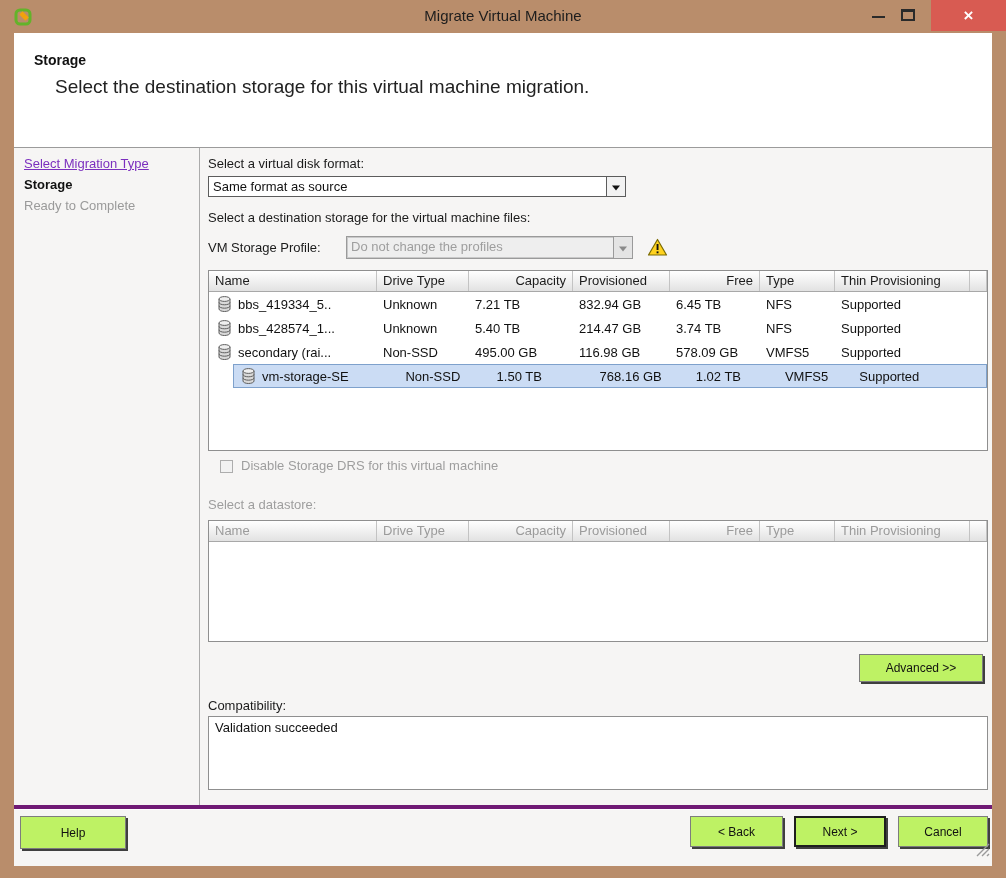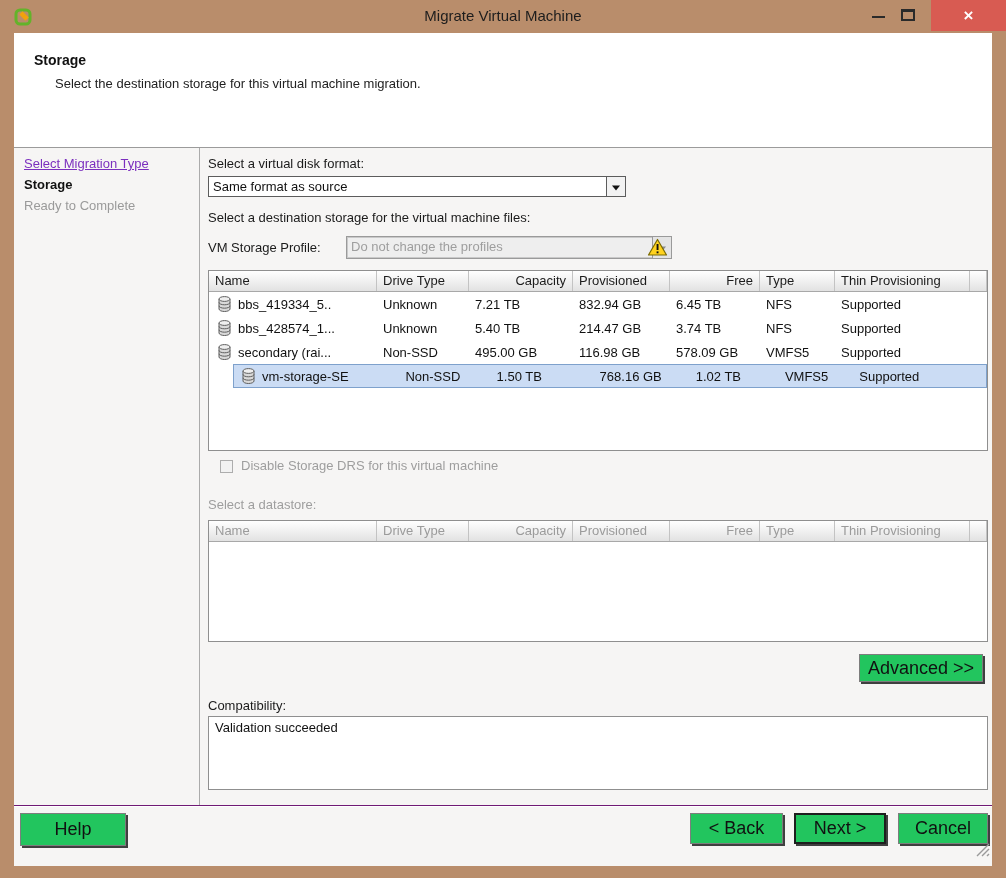--- a/index.html
+++ b/index.html
@@ -28,21 +28,21 @@
     background:#d85b52; color:#fff; font-size:17px; font-weight:bold;
     display:flex; align-items:center; justify-content:center;
   }
   
   .inner {
     position:absolute; left:14px; top:33px; width:978px; height:833px;
     background:#f6f5f4;
   }
   .hdr { position:absolute; left:0; top:0; width:100%; height:114px; background:#ffffff; }
   .hdr-title { position:absolute; left:20px; top:19px; font-size:14px; font-weight:bold; color:#111; }
-  .hdr-sub { position:absolute; left:41px; top:43px; font-size:13px; color:#222; }
+  .hdr-sub { position:absolute; left:41px; top:43px; font-size:19px; color:#222; }
   .bodyarea { position:absolute; left:0; top:114px; width:100%; height:658px; border-top:1px solid #9b9b9b; }
   
   .sidebar { position:absolute; left:0; top:0; width:186px; height:100%; border-right:1px solid #ababab; background:#f6f5f4; }
   .nav-link { position:absolute; left:10px; top:8px; font-size:13px; color:#7b2fbe; text-decoration:underline; cursor:pointer; white-space:nowrap; }
   .nav-active { position:absolute; left:10px; top:29px; font-size:13px; font-weight:bold; color:#111; white-space:nowrap; }
   .nav-future { position:absolute; left:10px; top:50px; font-size:13px; color:#9a9a9a; white-space:nowrap; }
   
   .content { position:absolute; left:187px; top:0; right:0; bottom:0;padding-left:34px; }
   .lbl { position:absolute; font-size:13px; color:#1b1b1b; white-space:nowrap; }
   .lbl-gray { color:#9e9e9e; }
@@ -68,30 +68,30 @@
   .t-cell.right { text-align:left; }
   .name-cell { display:flex; align-items:center; gap:7px; }
   .t-row.selected { background:#cbdcf4; outline:1px solid #7ea1cc; outline-offset:-1px;margin-left:24px; }
   .ds-icon { flex:0 0 auto; display:inline-flex; margin-left:3px; }
   
   .checkbox { position:absolute; width:13px; height:13px; background:#f2f2f2; border:1px solid #adadad; }
   
   .warn { position:absolute; width:21px; height:19px; }
   
   .pushbtn {
-    position:absolute; background:#22c55e; border:1px solid #7d7d7d;
-    box-shadow:2px 2px 0 0 #3f3f3f; font-size:18px; color:#111;
+    position:absolute; background:#bef264; border:1px solid #7d7d7d;
+    box-shadow:2px 2px 0 0 #3f3f3f; font-size:12px; color:#111;
     display:flex; align-items:center; justify-content:center; cursor:pointer;
     font-family:"Liberation Sans", sans-serif;
   }
   .pushbtn.default { border:2px solid #1e1e1e; }
   
   .compat { position:absolute; background:#fff; border:1px solid #8f8f8f; padding:3px 6px; font-size:13px; color:#111; }
   
-  .footer { position:absolute; left:0; top:772px; width:100%; height:54px; border-top:1px solid #701a75; box-shadow:inset 0 1px 0 #fff; }
+  .footer { position:absolute; left:0; top:772px; width:100%; height:54px; border-top:4px solid #701a75; box-shadow:inset 0 1px 0 #fff; }
   .grip { position:absolute; right:2px; bottom:2px; width:14px; height:14px; }
 </style>
 </head>
 <body>
 
 <div class="window">
 
   <div class="titlebar">
     <div class="app-icon">
       <svg width="22" height="22" viewBox="0 0 22 22">
@@ -134,21 +134,21 @@
         <div class="combo" style="left:7px; top:28px; width:418px; height:21px;">
           <div class="combo-text">Same format as source</div>
           <div class="combo-btn">
             <span class="arrow-down"></span>
           </div>
         </div>
 
         <div class="lbl" style="left:7px; top:62px;">Select a destination storage for the virtual machine files:</div>
 
         <div class="lbl" style="left:7px; top:92px;">VM Storage Profile:</div>
-        <div class="combo disabled" style="left:145px; top:88px; width:326px; height:23px;gap:48px;">
+        <div class="combo disabled" style="left:145px; top:88px; width:287px; height:23px;gap:48px;">
           <div class="combo-text">Do not change the profiles</div>
           <div class="combo-btn">
             <span class="arrow-down"></span>
           </div>
         </div>
         <div class="warn" style="left:446px; top:90px;">
           <svg width="21" height="19" viewBox="0 0 21 19">
             <path d="M10.5 1.5 L19.5 17 H1.5 Z" fill="#ffd21e" stroke="#7a6a00" stroke-width="1.2" stroke-linejoin="round"></path>
             <rect x="9.6" y="6" width="1.9" height="6" fill="#111"></rect>
             <rect x="9.6" y="13.4" width="1.9" height="1.9" fill="#111"></rect>

